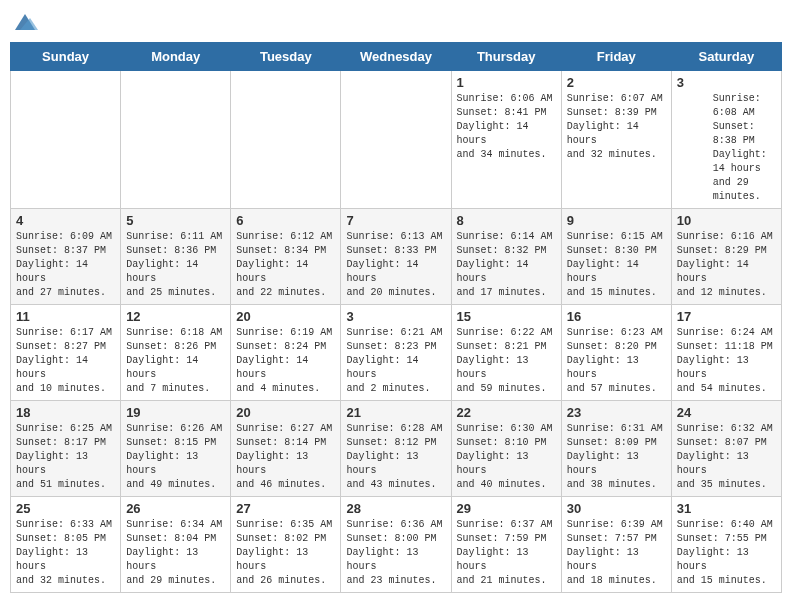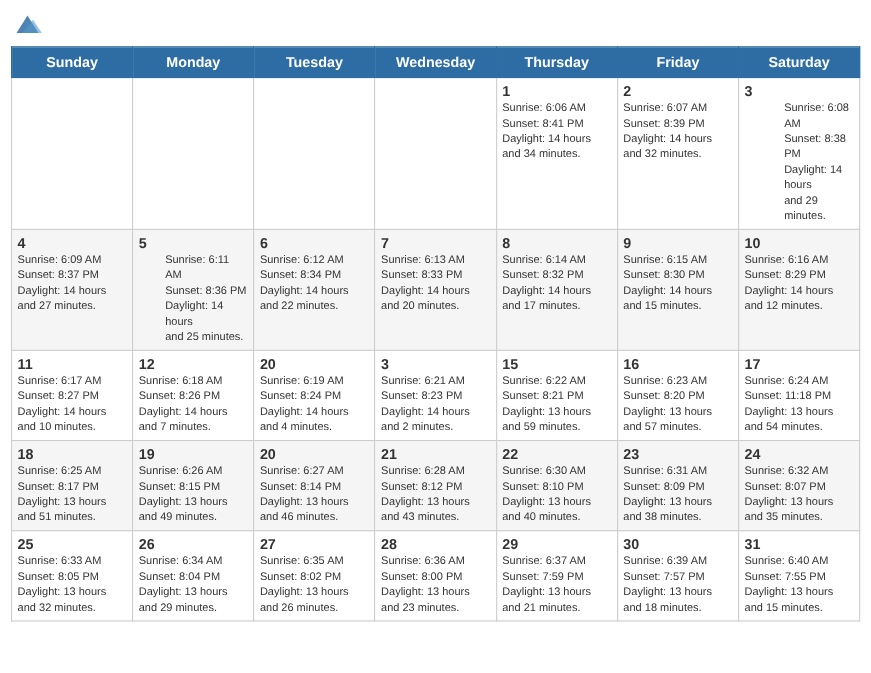--- a/index.html
+++ b/index.html
@@ -79,20 +79,21 @@
       font-size: 13px;
       font-weight: bold;
       color: #333;
       display: block;
       margin-bottom: 2px;
     }
     .day-info {
       font-size: 10px;
       line-height: 1.4;
       color: #333;
+      font-family: Liberation Mono, monospace;
     }
     .empty-cell {
       background: #fff;
     }
   </style>
 </head>
 <body>
 
 <div class="header-area">
   <div class="logo">
@@ -154,21 +155,21 @@
       <tr>
         <td>
           <span class="day-number">4</span>
           <div class="day-info" style="white-space: pre-line;">Sunrise: 6:09 AM
 Sunset: 8:37 PM
 Daylight: 14 hours
 and 27 minutes.</div>
         </td>
         <td>
           <span class="day-number">5</span>
-          <div class="day-info" style="white-space: pre-line; margin-left: 24px;">Sunrise: 6:11 AM
+          <div class="day-info" style="white-space: pre-line;">Sunrise: 6:11 AM
 Sunset: 8:36 PM
 Daylight: 14 hours
 and 25 minutes.</div>
         </td>
         <td>
           <span class="day-number">6</span>
           <div class="day-info" style="white-space: pre-line;">Sunrise: 6:12 AM
 Sunset: 8:34 PM
 Daylight: 14 hours
 and 22 minutes.</div>

